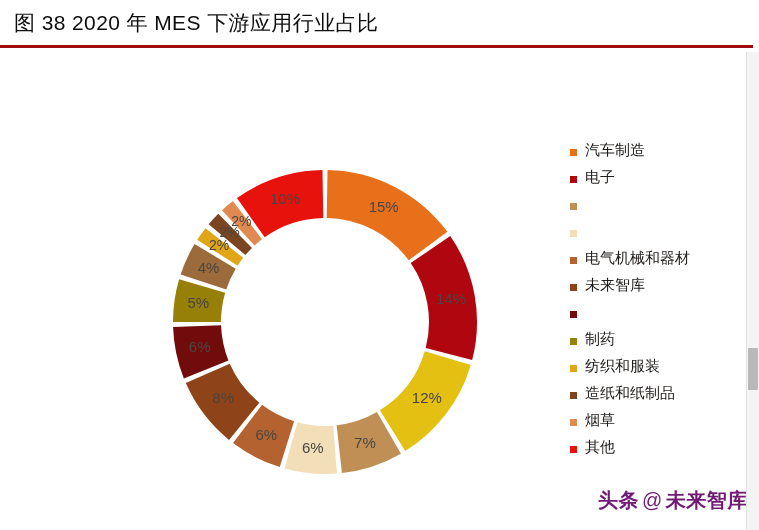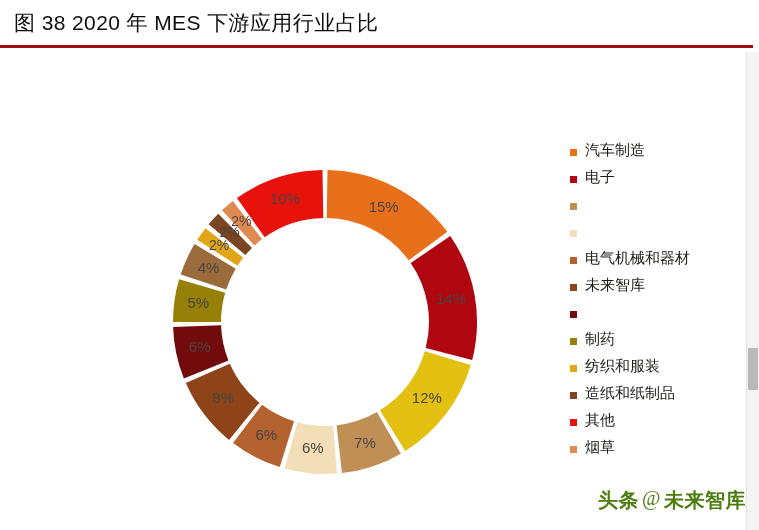--- a/index.html
+++ b/index.html
@@ -103,25 +103,25 @@
     color: #1f1c1a;
     white-space: nowrap;
   }
 
   
   #watermark {
     position: absolute;
     left: 598px;
     top: 487px;
     display: flex;
-    align-items: flex-start;
-    font-family: Liberation Serif, serif;
+    align-items: center;
+    font-family: Liberation Sans, sans-serif;
     font-size: 20px;
     font-weight: 700;
-    color: #4d7c0f;
+    color: #701a75;
     letter-spacing: 0.5px;
     white-space: nowrap;
   }
   #watermark .wm-at {
     font-weight: 400;
     margin: 0 3px;
   }
 
   
   #scrollbar-track {
@@ -222,26 +222,26 @@
     </div>
     <div class="legend-row">
       <span class="legend-swatch" style="background: rgb(224, 166, 24);"></span>
       <span class="legend-label">纺织和服装</span>
     </div>
     <div class="legend-row">
       <span class="legend-swatch" style="background: rgb(122, 69, 32);"></span>
       <span class="legend-label">造纸和纸制品</span>
     </div>
     <div class="legend-row">
+      <span class="legend-swatch" style="background: rgb(224, 138, 82);"></span>
+      <span class="legend-label">烟草</span>
+    </div>
+    <div class="legend-row">
       <span class="legend-swatch" style="background: rgb(232, 18, 12);"></span>
       <span class="legend-label">其他</span>
-    </div>
-    <div class="legend-row">
-      <span class="legend-swatch" style="background: rgb(224, 138, 82);"></span>
-      <span class="legend-label">烟草</span>
     </div>
   </div>
 
 <div id="watermark">
   <span>头条</span>
   <span class="wm-at">@</span>
   <span>未来智库</span>
 </div>
 
 <div id="scrollbar-track">

